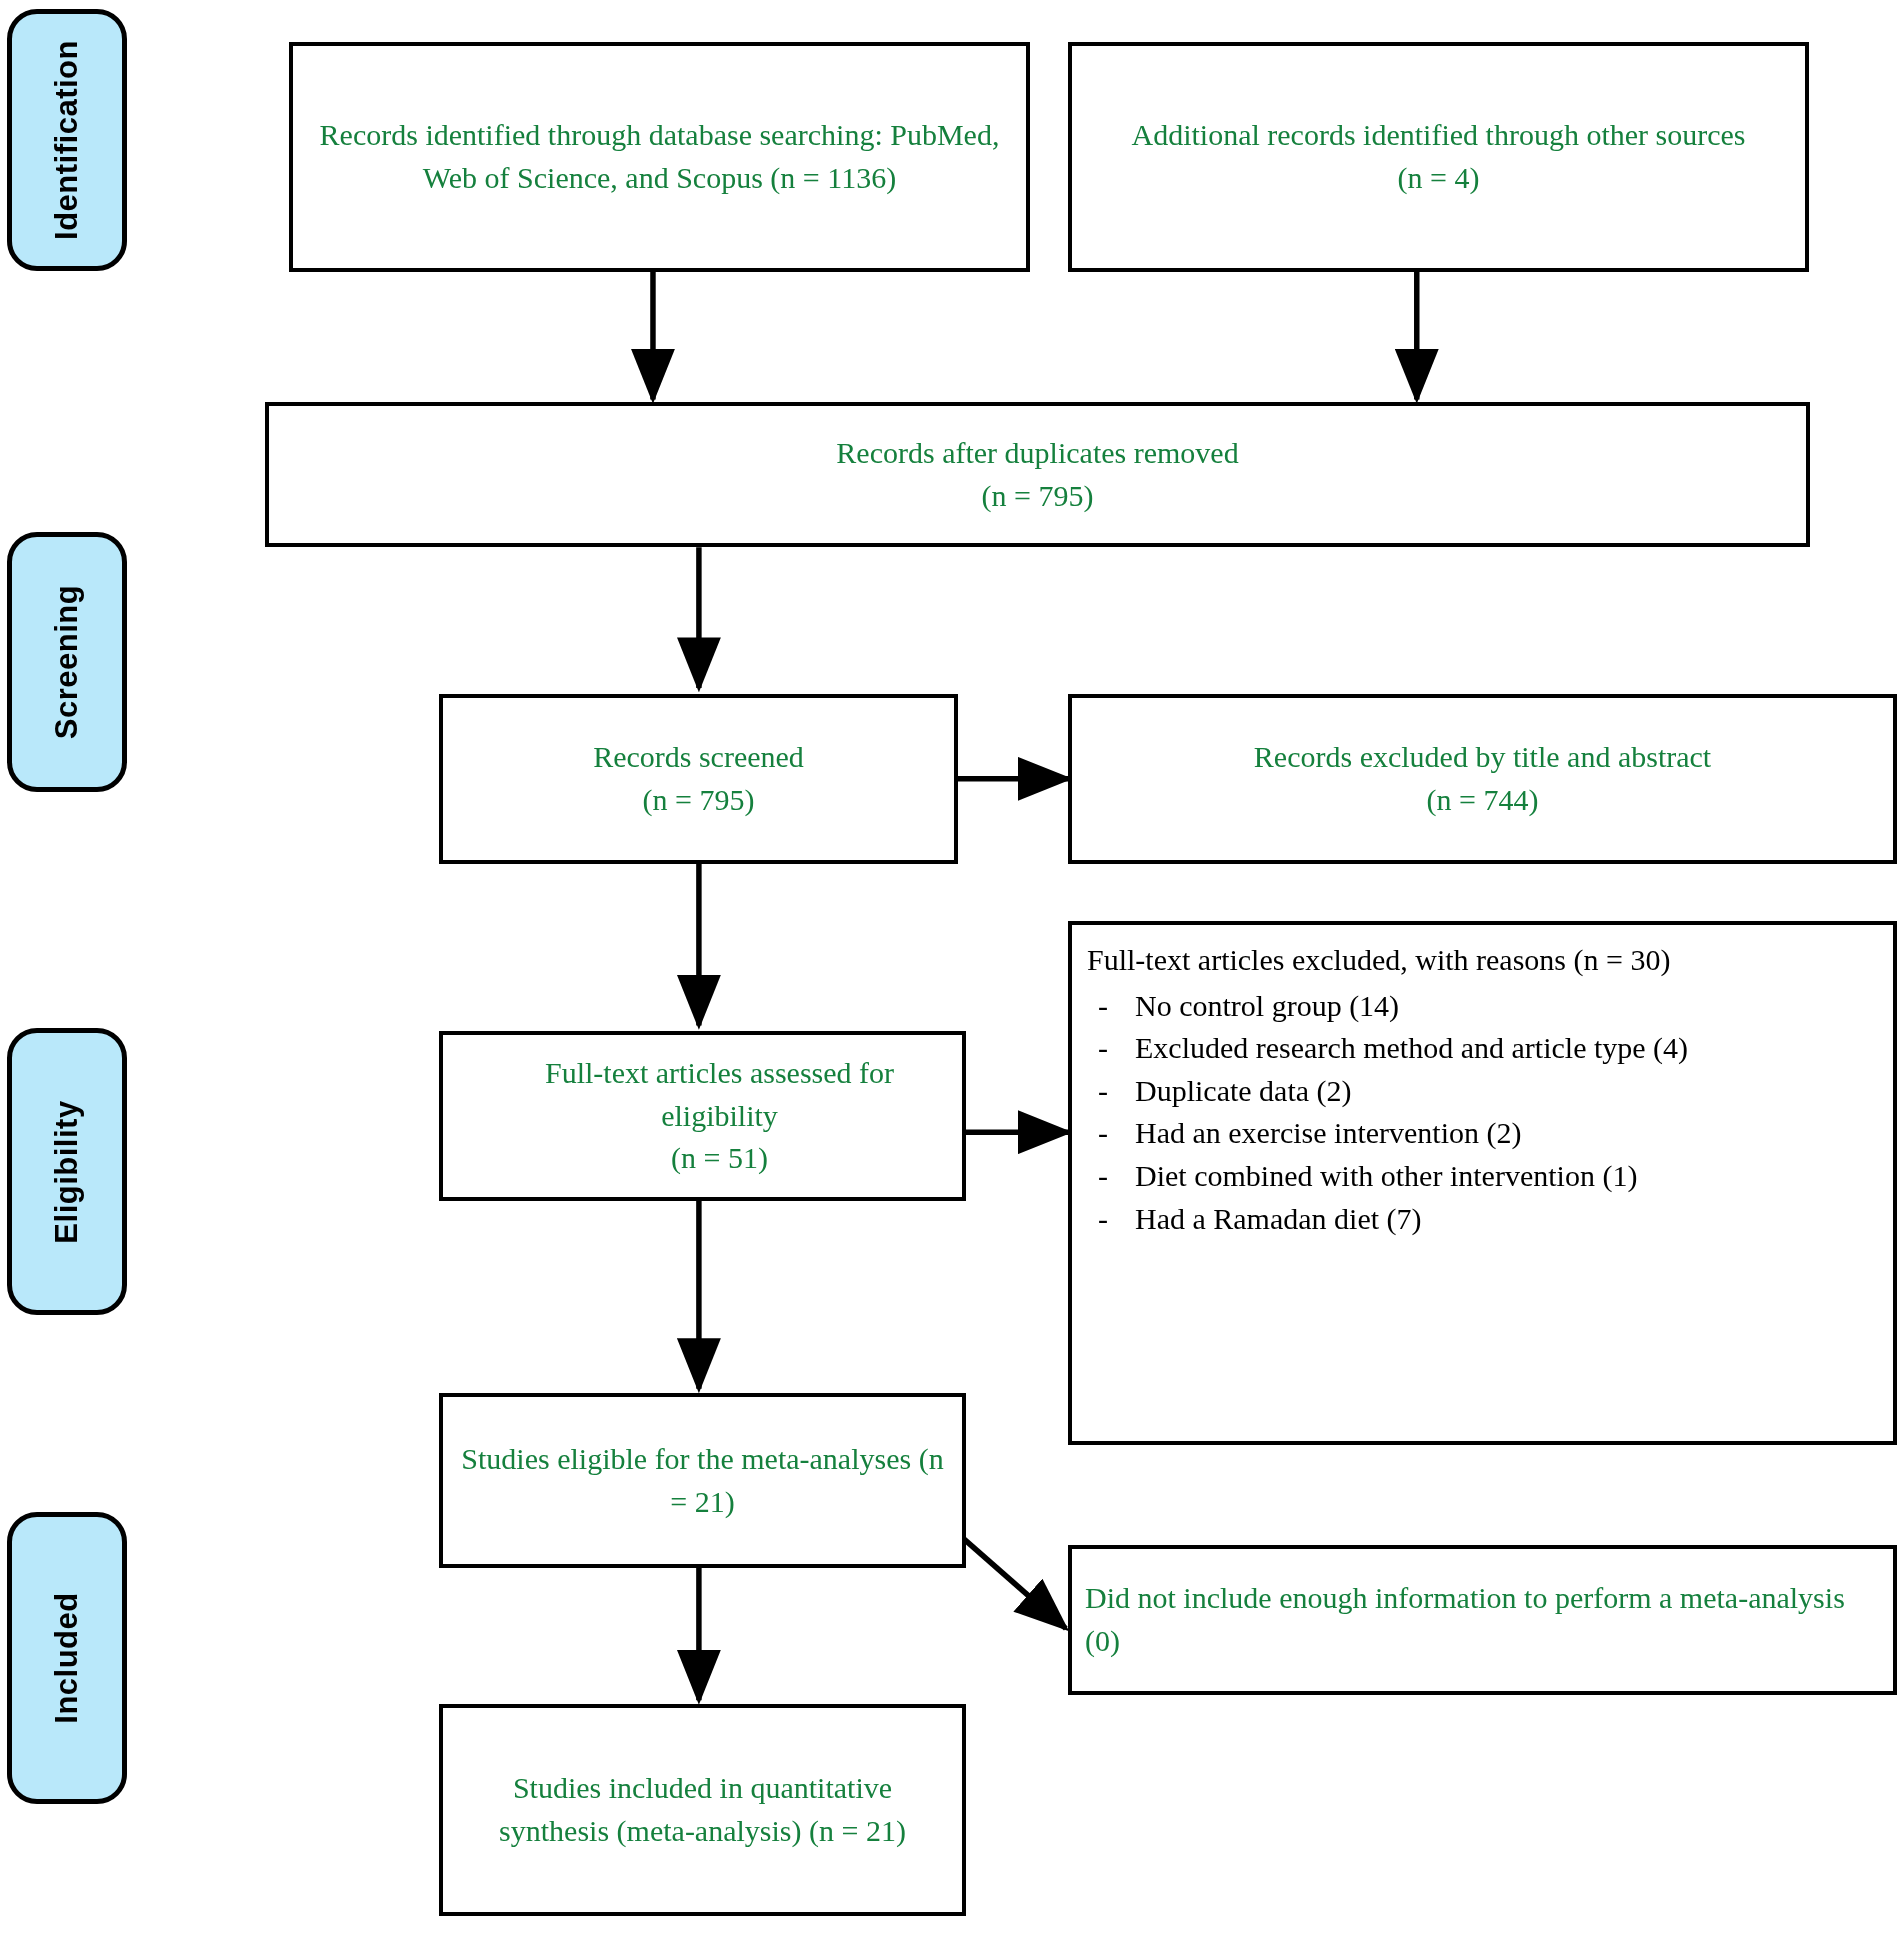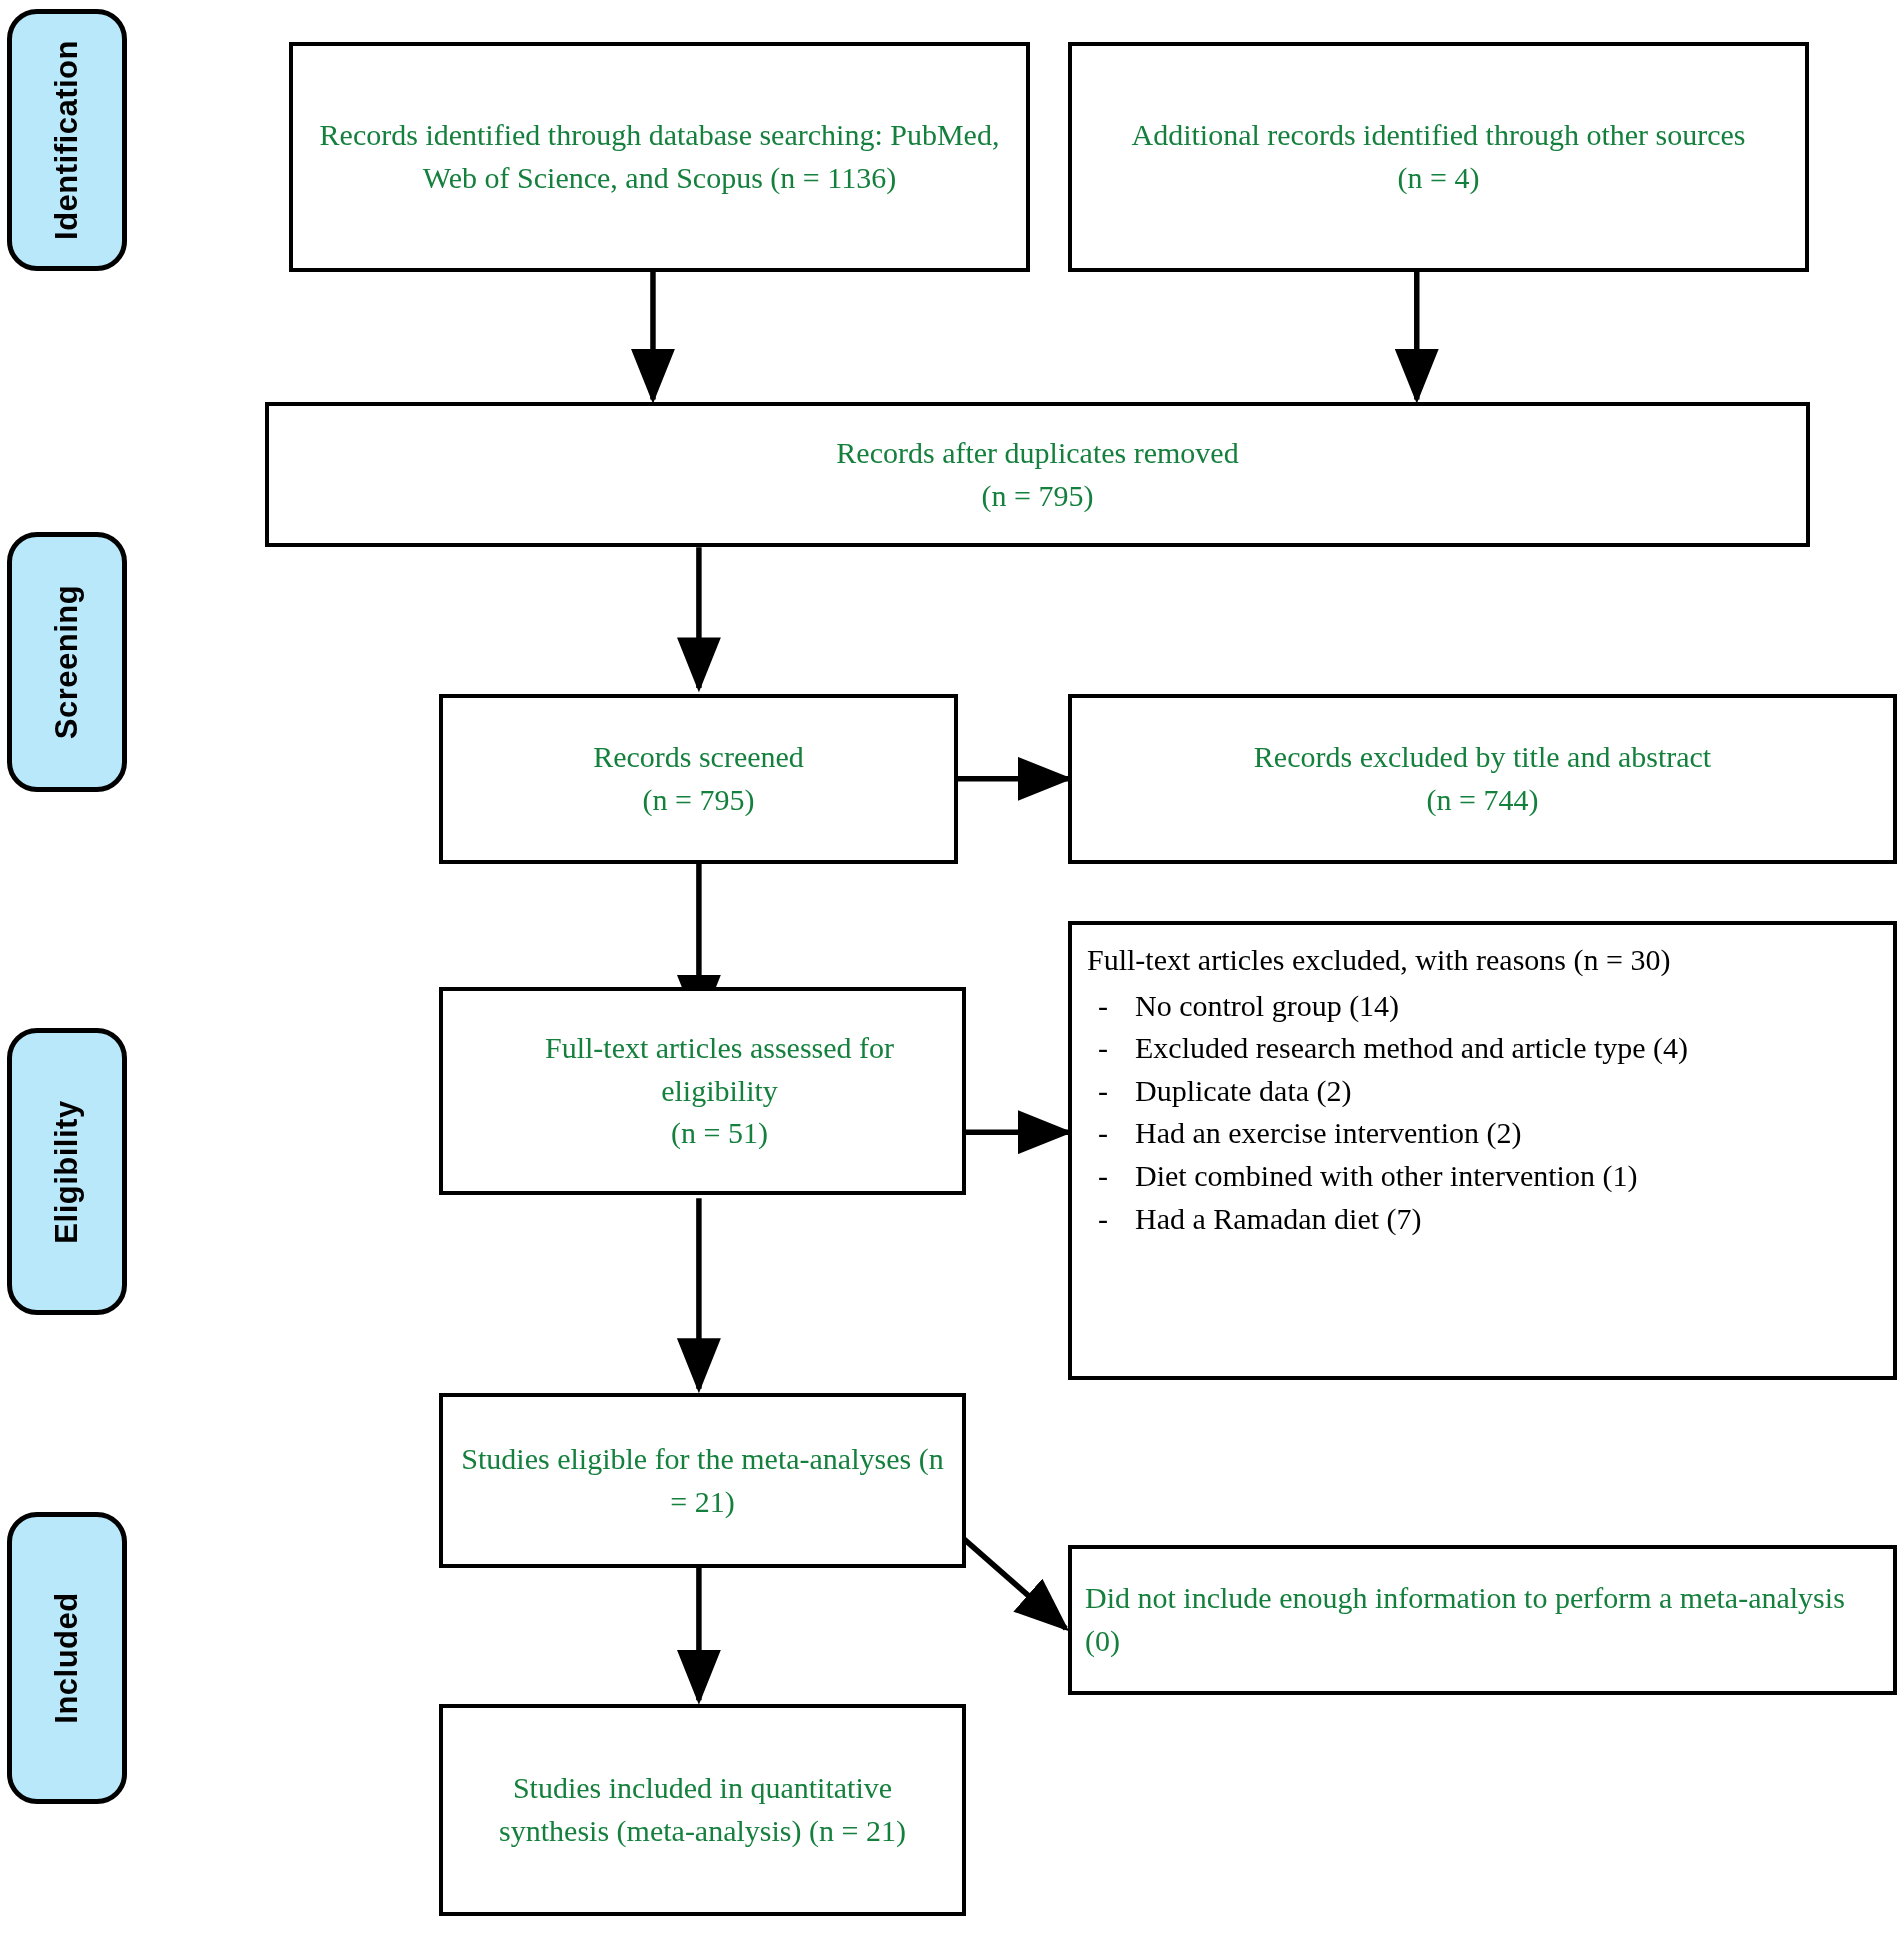--- a/index.html
+++ b/index.html
@@ -170,26 +170,26 @@
   <div class="flow-box" style="left:439px; top:694px; width:519px; height:170px;justify-content:center;">
     <span class="box-text">Records screened
 (n = 795)</span>
   </div>
 
   <div class="flow-box" style="left:1068px; top:694px; width:829px; height:170px;">
     <span class="box-text">Records excluded by title and abstract
 (n = 744)</span>
   </div>
 
-  <div class="flow-box" style="left:439px; top:987px; width:527px; height:208px;padding-left:47px;">
+  <div class="flow-box" style="left:439px; top:1031px; width:527px; height:170px;padding-left:47px;">
     <span class="box-text">Full-text articles assessed for eligibility
 (n = 51)</span>
   </div>
 
-  <div class="reasons-box" style="left:1068px; top:921px; width:829px; height:459px;">
+  <div class="reasons-box" style="left:1068px; top:921px; width:829px; height:524px;">
     <div class="reasons-head">Full-text articles excluded, with reasons (n = 30)</div>
     <ul>
       <li>
         <span class="dash">-</span>
         <span class="reason-text">No control group (14)</span>
       </li>
       <li>
         <span class="dash">-</span>
         <span class="reason-text">Excluded research method and article type (4)</span>
       </li>

